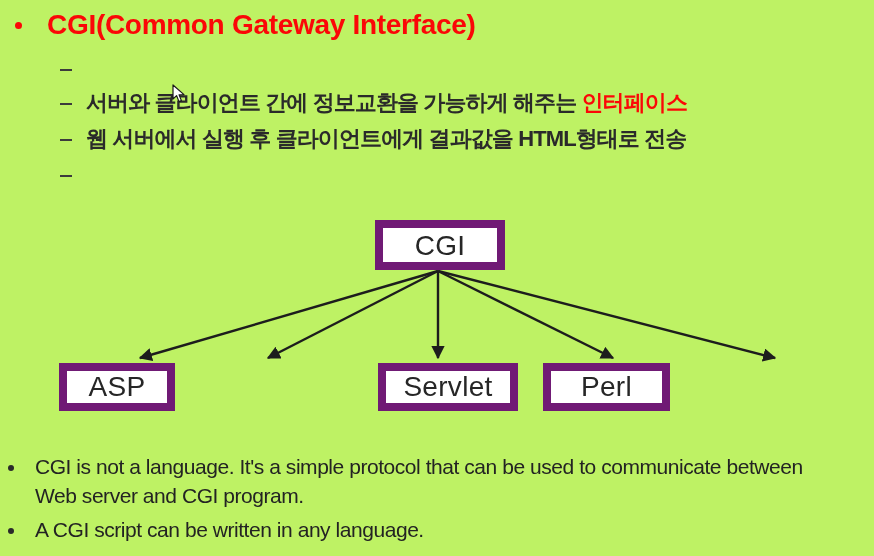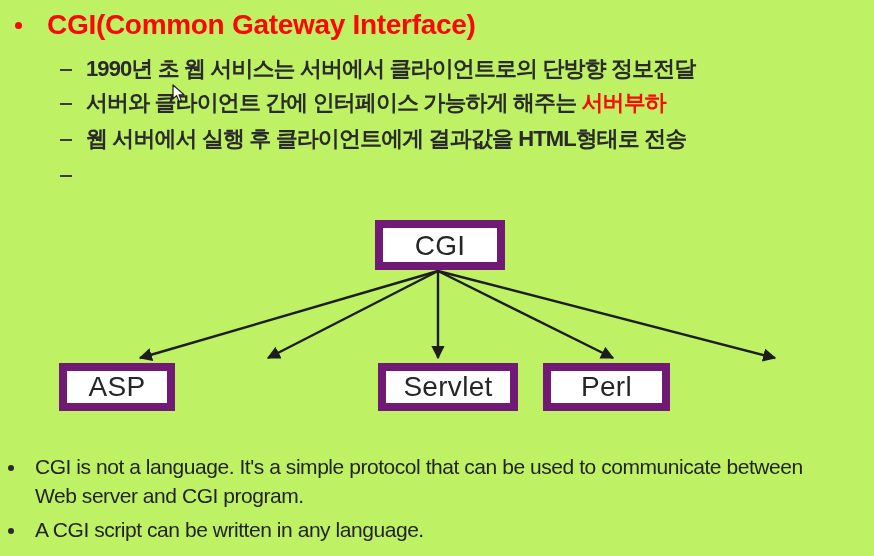--- a/index.html
+++ b/index.html
@@ -140,26 +140,25 @@
 
 <div id="slide">
 
   <div class="title-row">
     <span class="bullet-dot"></span>
     <span class="title-text">CGI(Common Gateway Interface)</span>
   </div>
 
   <div class="dash-line" style="top:54px;">
     <span class="dash-mark"></span>
-    <span class="dash-text">1990년 초 웹 서비스는 서버에서 클라이언트로의 단방향 정보전달</span>
   </div>
 
   <div class="dash-line" style="top:88px;">
     <span class="dash-mark"></span>
-    <span class="dash-text"><span>서버와 클라이언트 간에 인터페이스 가능하게 해주는 </span><span class="accent">서버부하</span></span>
+    <span class="dash-text"><span>서버와 클라이언트 간에 정보교환을 가능하게 해주는 </span><span class="accent">인터페이스</span></span>
   </div>
 
   <div class="dash-line" style="top:124px;">
     <span class="dash-mark"></span>
     <span class="dash-text">웹 서버에서 실행 후 클라이언트에게 결과값을 HTML형태로 전송</span>
   </div>
 
   <div class="dash-line" style="top:160px;">
     <span class="dash-mark"></span>
   </div>

